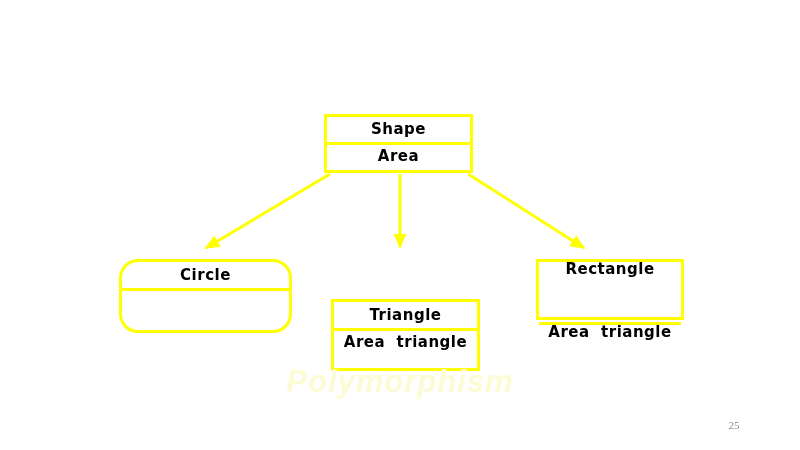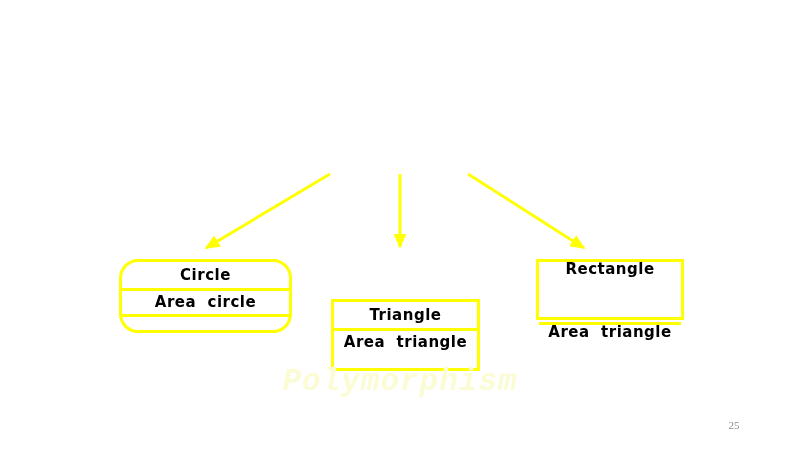--- a/index.html
+++ b/index.html
@@ -43,21 +43,21 @@
   #box-shape .name-row, #box-shape .method-row { height: 25px; }
   #box-shape   { left: 324px; top: 114px; width: 149px; height: 59px; }
   #box-circle  { left: 119px; top: 259px; width: 173px; height: 74px; border-radius: 19px; }
   #box-triangle{ left: 331px; top: 259px; width: 149px; height: 72px; margin-top: 40px; }
   #box-rect    { left: 536px; top: 259px; width: 148px; height: 61px; gap: 45px; }
   .caption {
     position: absolute;
     left: 0; right: 0;
     top: 364px;
     text-align: center;
-    font-family: Liberation Mono, monospace;
+    font-family: Liberation Sans, sans-serif;
     font-style: italic;
     font-weight: bold;
     font-size: 31px;
     letter-spacing: 1px;
     color: #FBFBD4;
   }
   .footer {
     position: absolute;
     left: 0; right: 0;
     top: 419px;
@@ -86,24 +86,27 @@
     <defs>
       <marker id="yhead" markerWidth="5" markerHeight="4.4" refX="4.5" refY="2.2" orient="auto" markerUnits="strokeWidth">
         <path d="M0,0 L5,2.2 L0,4.4 Z" fill="#FFFF00"></path>
       </marker>
     </defs>
     <line x1="330" y1="174" x2="206" y2="248" stroke="#FFFF00" stroke-width="3" marker-end="url(#yhead)"></line>
     <line x1="400" y1="174" x2="400" y2="247" stroke="#FFFF00" stroke-width="3" marker-end="url(#yhead)"></line>
     <line x1="468" y1="174" x2="584" y2="248" stroke="#FFFF00" stroke-width="3" marker-end="url(#yhead)"></line>
   </svg>
 
+  <div id="box-shape" class="class-box">
+    <div class="compartment name-row">Shape</div>
+    <div class="compartment method-row divided">Area</div>
+  </div>
 
   <div id="box-circle" class="class-box">
     <div class="compartment name-row">Circle</div>
-    <div class="compartment method-row divided">Area  circle</div>
     <div class="compartment empty-row divided"></div>
   </div>
 
   <div id="box-triangle" class="class-box">
     <div class="compartment name-row">Triangle</div>
     <div class="compartment method-row divided">Area  triangle</div>
   </div>
 
   <div id="box-rect" class="class-box">
     <div class="compartment name-row">Rectangle</div>

